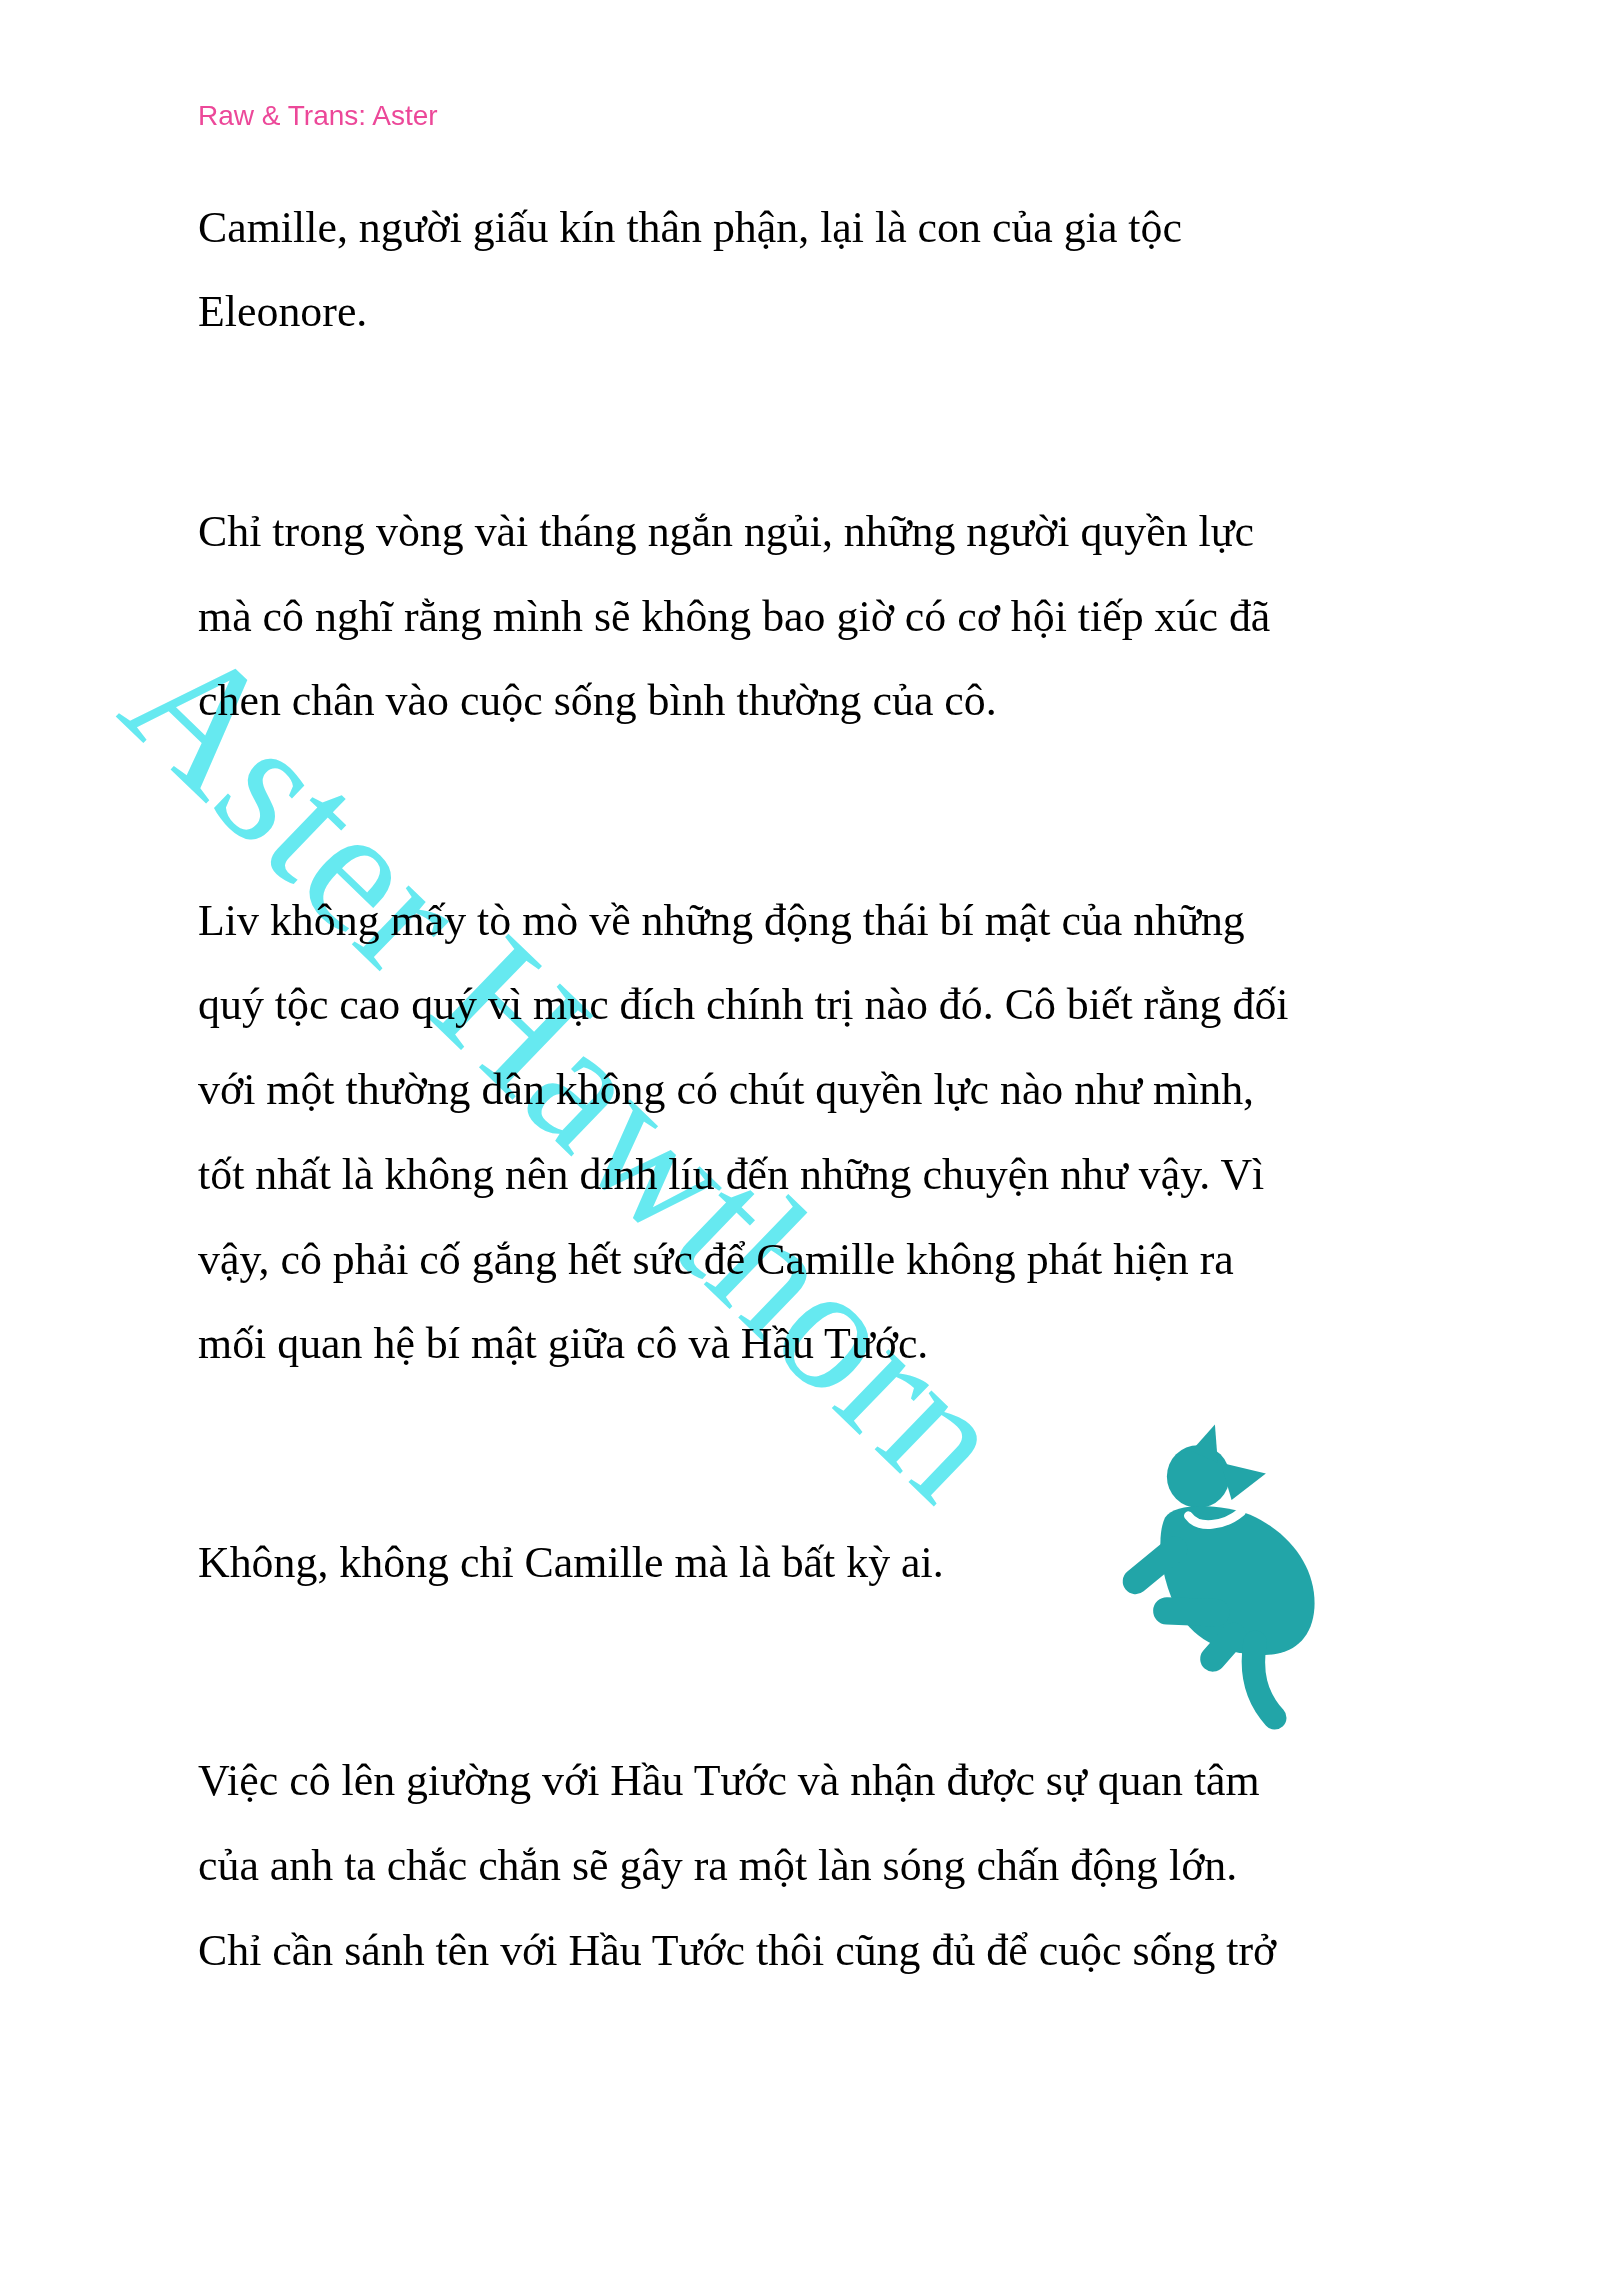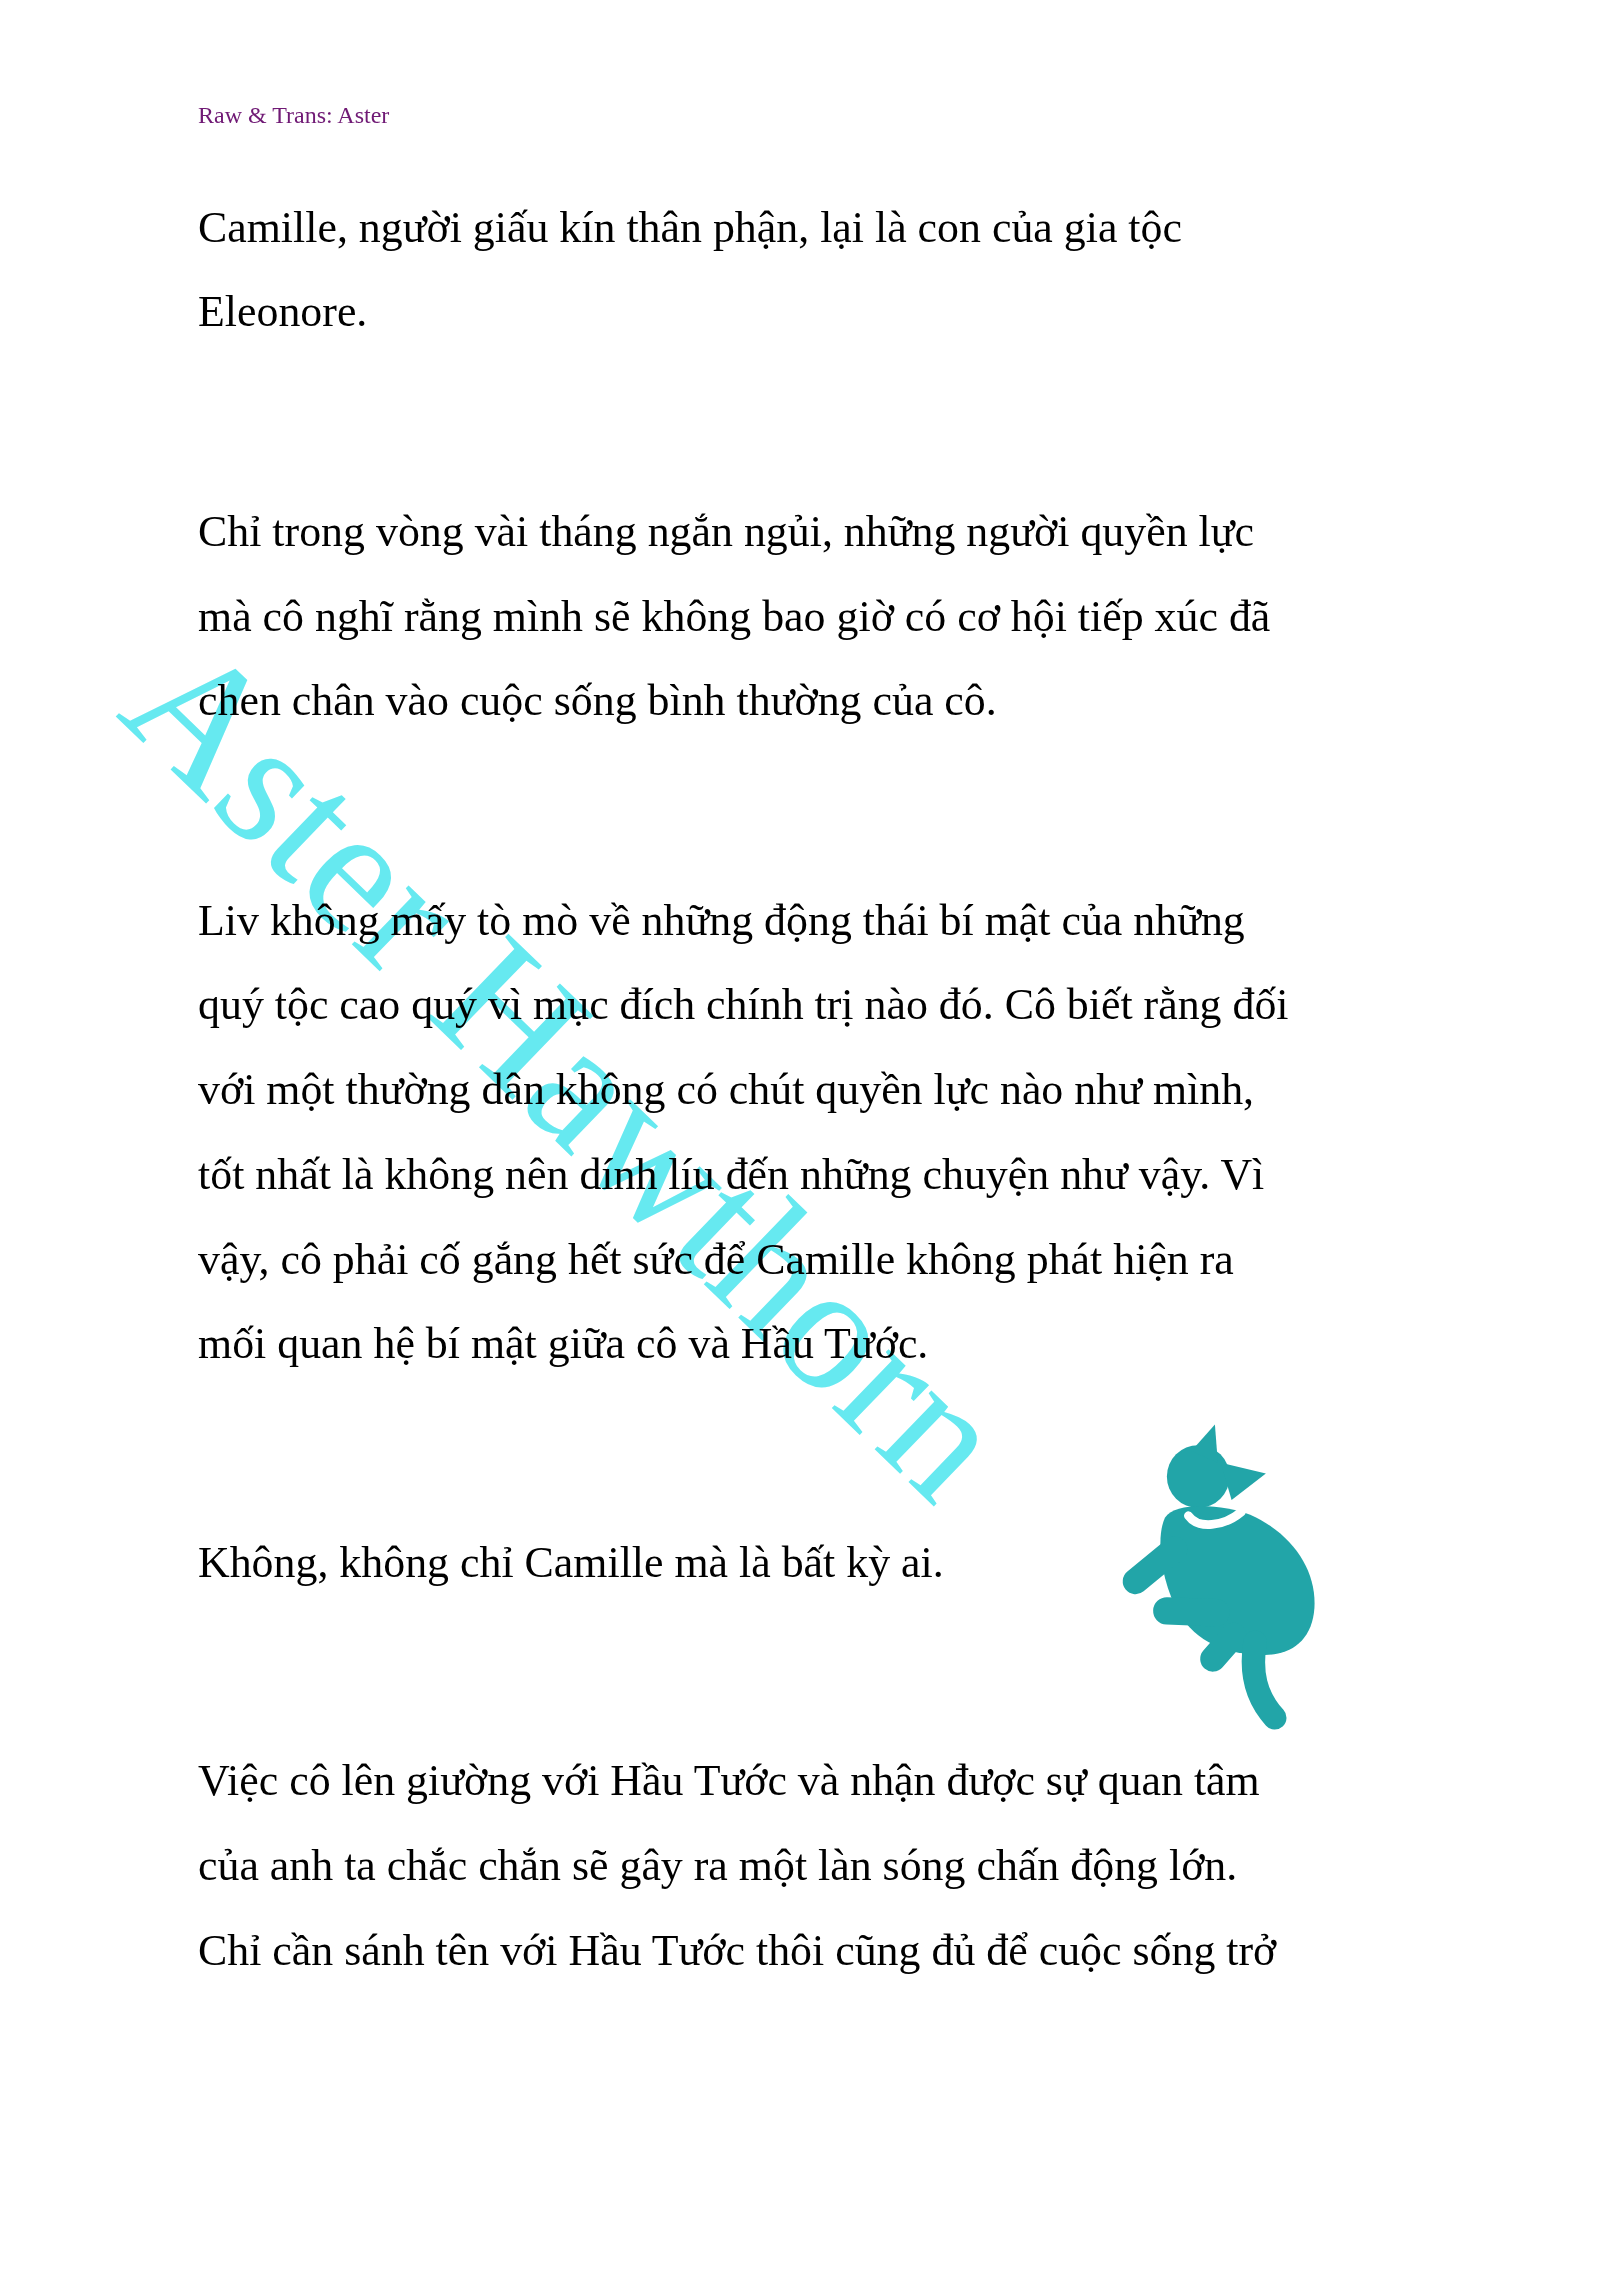--- a/index.html
+++ b/index.html
@@ -1,20 +1,20 @@
 <!DOCTYPE html>
 <html><head>
 <meta charset="utf-8">
 <style>
   html, body { margin: 0; padding: 0; background: #ffffff; }
   body { width: 1621px; height: 2293px; position: relative; overflow: hidden; }
   .page { position: absolute; left: 0; top: 0; width: 1621px; height: 2293px; background: #ffffff; }
   .header {
     position: absolute; left: 198px; top: 98px;
-    font-family: Liberation Serif, serif; font-size: 24px; color: #701a75;
+    font-family: Liberation Sans, sans-serif; font-size: 28px; color: #ec4899;
     line-height: 35px; white-space: nowrap;
   }
   .line {
     position: absolute; left: 198px;
     font-family: "Liberation Serif", serif; font-size: 45px; color: #000000;
     line-height: 55px; white-space: nowrap;
     transform-origin: 0 0; transform: scaleX(0.975);
   }
   .watermark {
     position: absolute; left: 218px; top: 608px;

